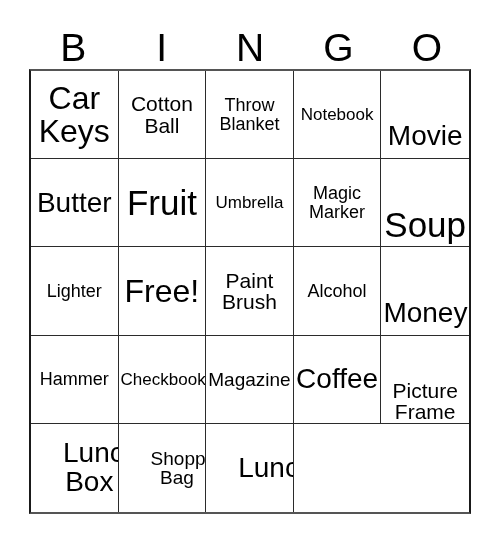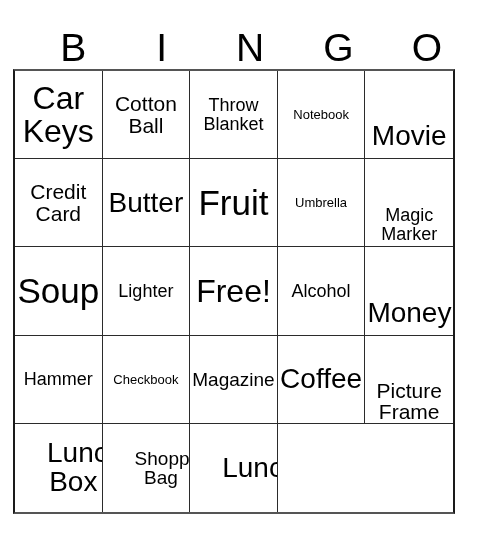--- a/index.html
+++ b/index.html
@@ -34,21 +34,21 @@
     text-align: center;
     font-size: 39px;
     line-height: 42px;
     font-weight: 400;
     letter-spacing: 0;
     color: #000000;
   }
   
   #bingo-grid {
     position: absolute;
-    left: 13px;
+    left: 29px;
     top: 69px;
     width: 442px;
     height: 445px;
     box-sizing: border-box;
     display: grid;
     grid-template-columns: repeat(5, 1fr);
     grid-template-rows: repeat(5, 1fr);
     border-top: 2px solid #555555;
     border-left: 2px solid #1a1a1a;
     border-right: 2px solid #1a1a1a;
@@ -82,21 +82,21 @@
     white-space: pre-line;
     font-weight: 400;
   }
   
   .fs-xxl { font-size: 35px; }
   .fs-xl  { font-size: 32px; }
   .fs-l   { font-size: 28px; }
   .fs-m   { font-size: 21px; }
   .fs-s   { font-size: 18px; }
   .fs-xs  { font-size: 19px; }
-  .fs-xxs { font-size: 13px; }
+  .fs-xxs { font-size: 17px; }
 </style>
 </head>
 <body>
 
 <div id="bingo-card">
 
   <div id="bingo-header">
     <div class="header-letter">B</div>
     <div class="header-letter">I</div>
     <div class="header-letter">N</div>
@@ -117,44 +117,44 @@
         <span class="cell-text fs-s">Throw
 Blanket</span>
       </div>
       <div class="bingo-cell">
         <span class="cell-text fs-xxs">Notebook</span>
       </div>
       <div class="bingo-cell">
         <span class="cell-text fs-l">Movie</span>
       </div>
       <div class="bingo-cell">
-        <span class="cell-text fs-m">Credit
-Card</span>
-      </div>
-      <div class="bingo-cell">
         <span class="cell-text fs-l">Butter</span>
       </div>
       <div class="bingo-cell">
         <span class="cell-text fs-xxl">Fruit</span>
       </div>
       <div class="bingo-cell">
         <span class="cell-text fs-xxs">Umbrella</span>
       </div>
       <div class="bingo-cell">
         <span class="cell-text fs-s">Magic
 Marker</span>
       </div>
       <div class="bingo-cell">
         <span class="cell-text fs-xxl">Soup</span>
       </div>
       <div class="bingo-cell">
         <span class="cell-text fs-s">Lighter</span>
       </div>
       <div class="bingo-cell">
         <span class="cell-text fs-xl">Free!</span>
+      </div>
+      <div class="bingo-cell">
+        <span class="cell-text fs-m">Paint
+Brush</span>
       </div>
       <div class="bingo-cell">
         <span class="cell-text fs-s">Alcohol</span>
       </div>
       <div class="bingo-cell">
         <span class="cell-text fs-l">Money</span>
       </div>
       <div class="bingo-cell">
         <span class="cell-text fs-s">Hammer</span>
       </div>

